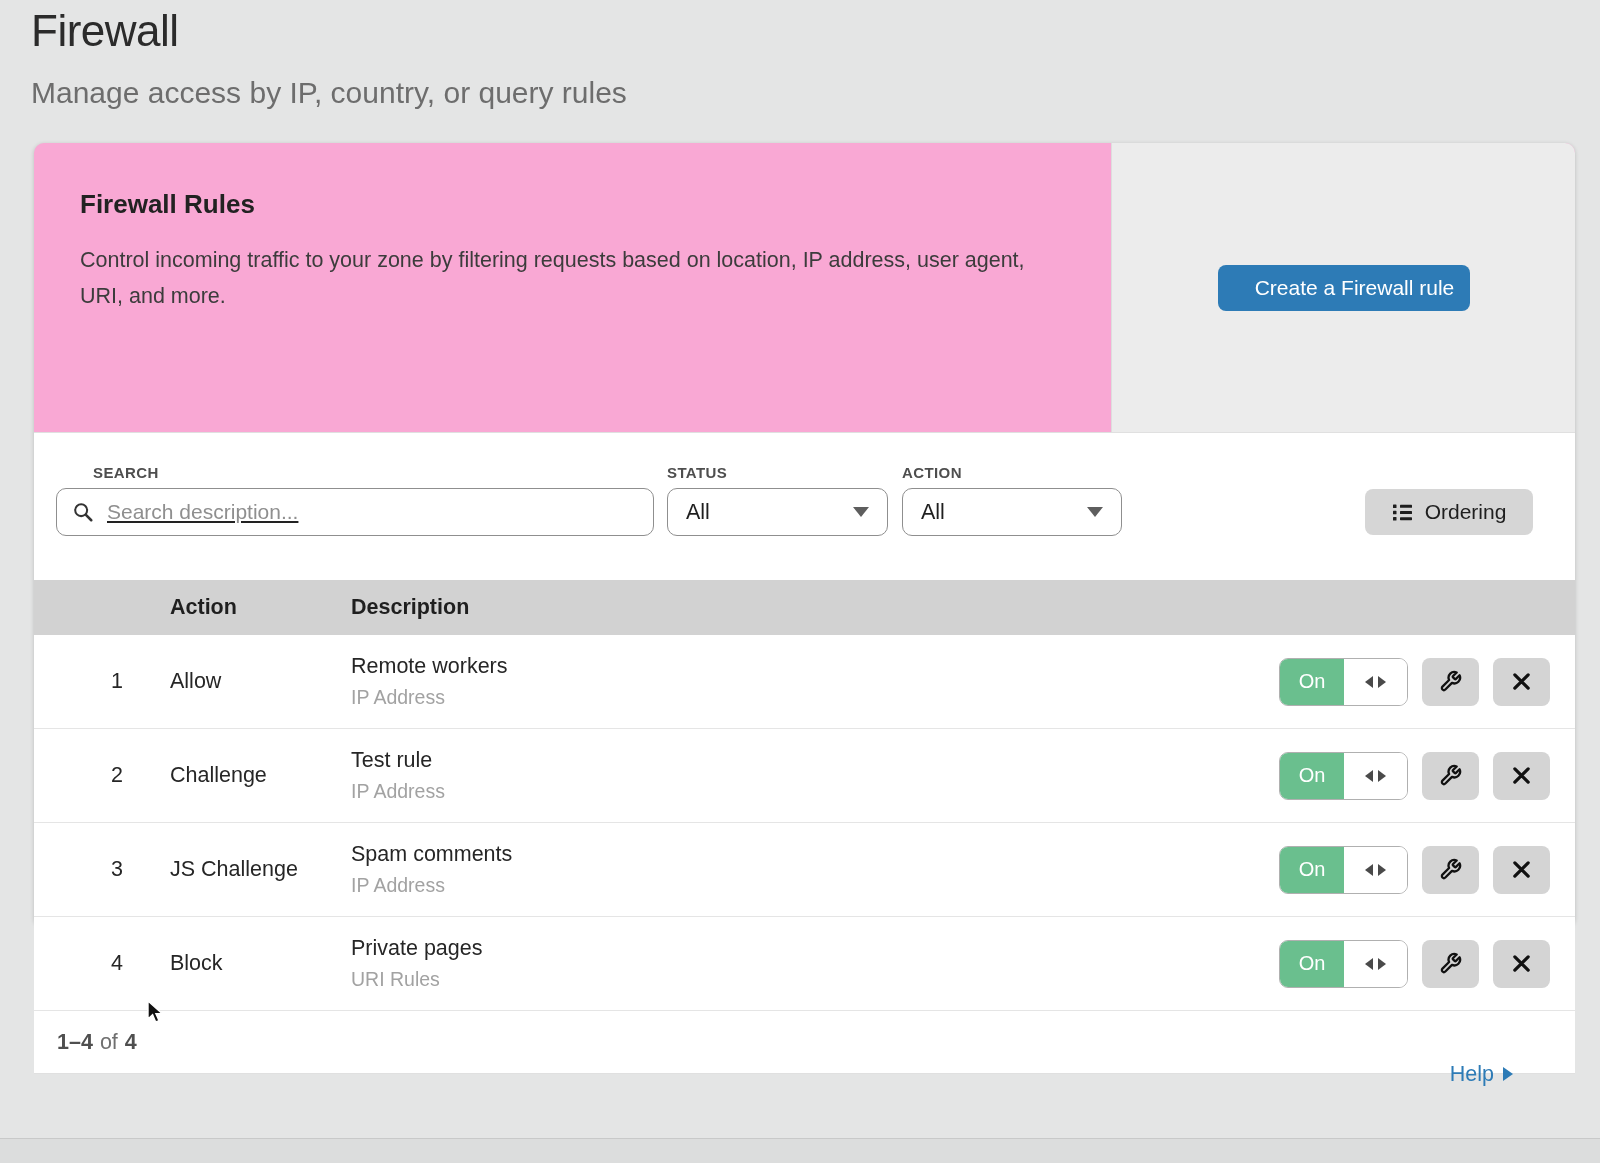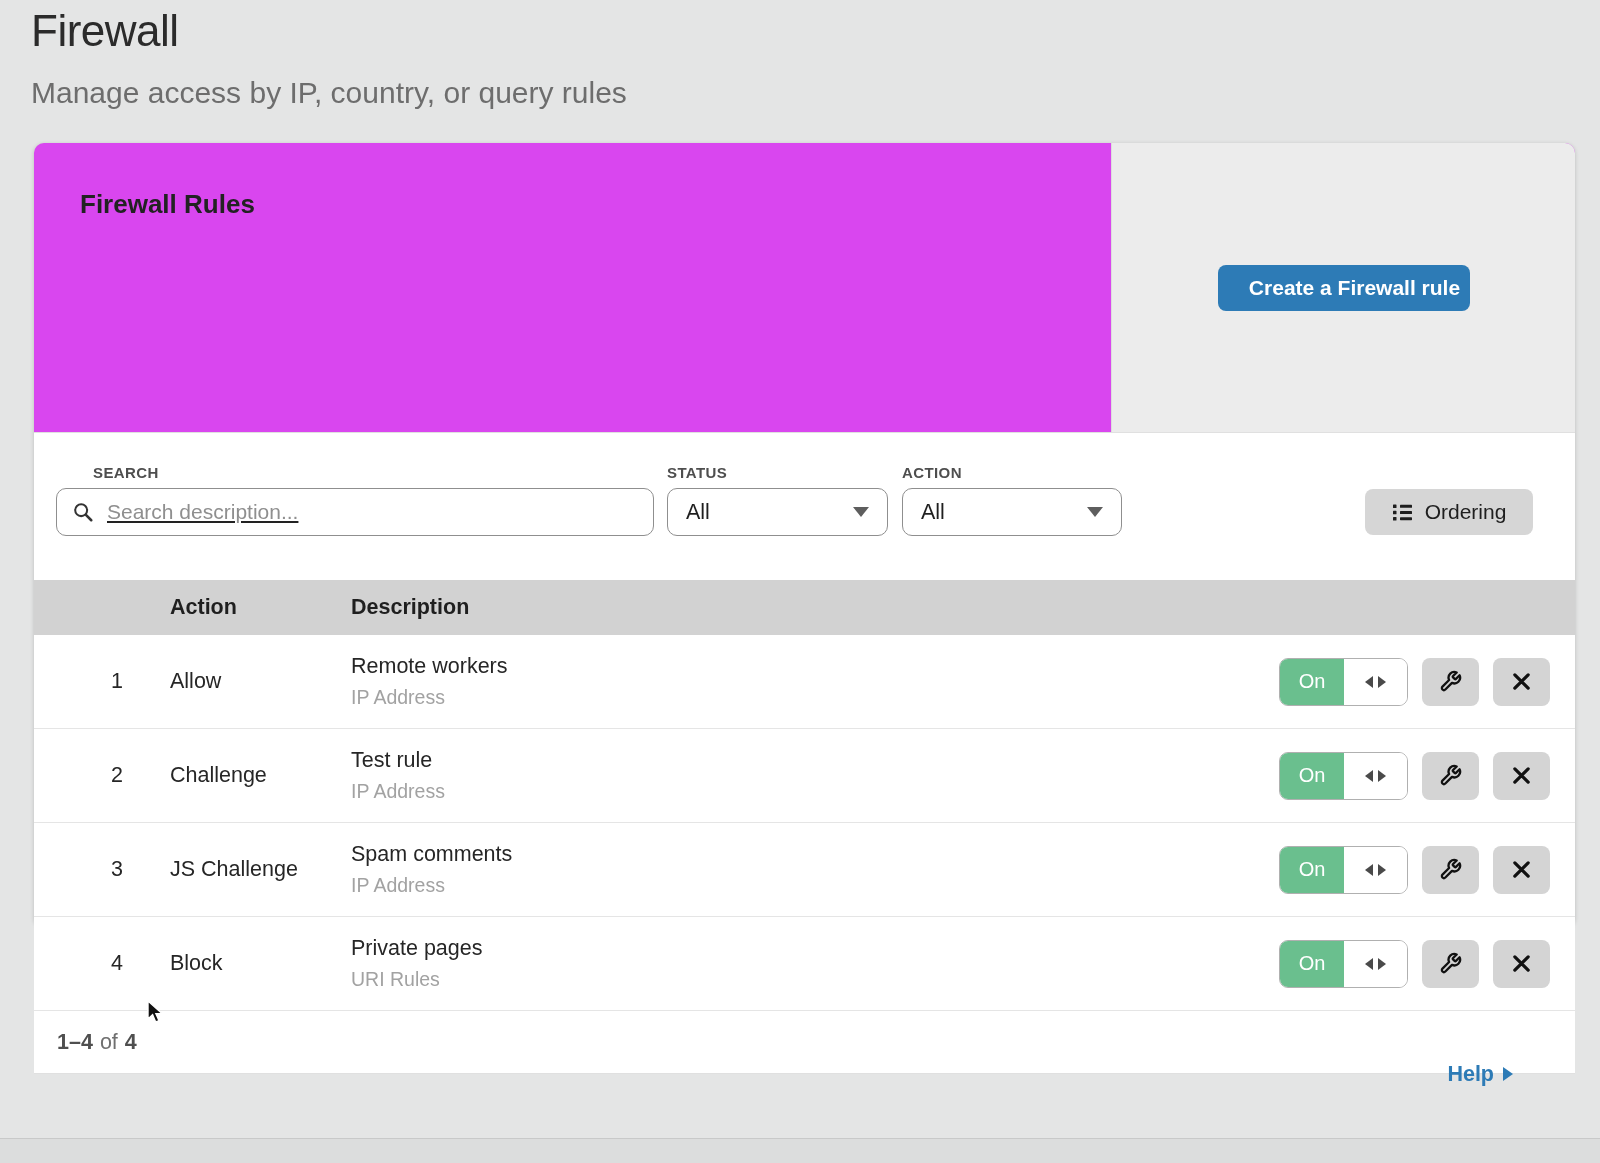--- a/index.html
+++ b/index.html
@@ -10,34 +10,34 @@
     font-family:"Liberation Sans", sans-serif;
     color:#222;
   }
   
   .page-title { position:absolute; left:31px; top:6px; font-size:44px; font-weight:400; color:#2b2b2b; letter-spacing:-0.5px; }
   .page-subtitle { position:absolute; left:31px; top:76px; font-size:30px; font-weight:400; color:#6d6d6d; }
 
   
   .card {
     position:absolute; left:34px; top:143px; width:1541px; height:784px;
-    background:#d946ef; border-radius:10px;
+    background:#f9a8d4; border-radius:10px;
     box-shadow:0 1px 4px rgba(0,0,0,0.18);
   }
 
   
   .card-top { position:absolute; top:0; left:0; right:0; height:290px; border-bottom:1px solid #e0e0e0; border-radius:10px 10px 0 0; }
   .card-top-left { position:absolute; left:0; top:0; bottom:0; width:1077px; padding:46px 60px 0 46px; }
   .card-top-right { position:absolute; left:1077px; right:0; top:0; bottom:0; background:#ececec; border-left:1px solid #dddddd; border-radius:0 10px 0 0; display:flex; align-items:center; justify-content:center; }
   .panel-heading { margin:0; font-size:26px; font-weight:700; color:#222; }
   .panel-desc { margin:22px 0 0; font-size:21.5px; line-height:36px; color:#3c3c3c; max-width:945px; }
   .panel-usage { margin:30px 0 0; font-size:21.5px; font-weight:700; color:#1f1f1f; }
   .btn-primary {
     width:252px; height:46px; background:#2d7bb6; color:#fff;
-    font-size:21px; font-weight:700; border:none; border-radius:8px;
+    font-size:21px; font-weight:400; border:none; border-radius:8px;
     font-family:inherit; cursor:pointer;padding-left:28px;
   }
 
   
   .filter-row { position:absolute; top:290px; left:0; right:0; height:147px; background:#fff; }
   .filter-label { position:absolute; top:31px; font-size:15px; font-weight:700; color:#4e4e4e; letter-spacing:0.4px; }
   .search-label { left:23px;margin-left:36px; } .status-label { left:633px; } .action-label { left:868px; }
   .input-wrap {
     position:absolute; left:22px; top:55px; width:598px; height:48px;
     border:1.5px solid #8f8f8f; border-radius:10px; background:#fff;
@@ -85,37 +85,38 @@
 
   
   .pagination {
     position:absolute; top:868px; left:0; right:0; height:63px;
     display:flex; align-items:center; padding-left:23px; font-size:21.5px;
     border-bottom:1px solid #e0e0e0; background:#fff;
   }
   .pg-bold { font-weight:700; color:#4f4f4f; }
   .pg-of { color:#6f6f6f; margin:0 7px; font-weight:400; }
   .card-footer { position:absolute; top:931px; left:0; right:0; bottom:0; display:flex; align-items:center; justify-content:flex-end; padding-right:62px; border-radius:0 0 10px 10px; background:#fff; }
-  .help-link { display:flex; align-items:center; gap:9px; color:#2d7bb6; font-size:21.5px; font-weight:700; cursor:pointer; text-decoration:none; }
+  .help-link { display:flex; align-items:center; gap:9px; color:#2d7bb6; font-size:21.5px; font-weight:400; cursor:pointer; text-decoration:none; }
   .help-arrow { width:0; height:0; border-top:7px solid transparent; border-bottom:7px solid transparent; border-left:10px solid #2d7bb6; }
 
   .bottom-strip { position:absolute; left:0; top:1138px; width:1600px; height:25px; background:#dcdddd; border-top:1px solid #c8c9c9; }
   .cursor { position:absolute; left:146px; top:1000px; pointer-events:none; }
 </style>
 </head>
 <body>
 
 <div class="page-title">Firewall</div>
 <div class="page-subtitle">Manage access by IP, country, or query rules</div>
 
 <div class="card">
 
   <div class="card-top">
     <div class="card-top-left">
       <h2 class="panel-heading">Firewall Rules</h2>
+      <p class="panel-desc">Control incoming traffic to your zone by filtering requests based on location, IP address, user agent, URI, and more.</p>
     </div>
     <div class="card-top-right">
       <button class="btn-primary">Create a Firewall rule</button>
     </div>
   </div>
 
   <div class="filter-row">
     <div class="filter-label search-label">SEARCH</div>
     <div class="input-wrap">
       <span style="display:flex">

